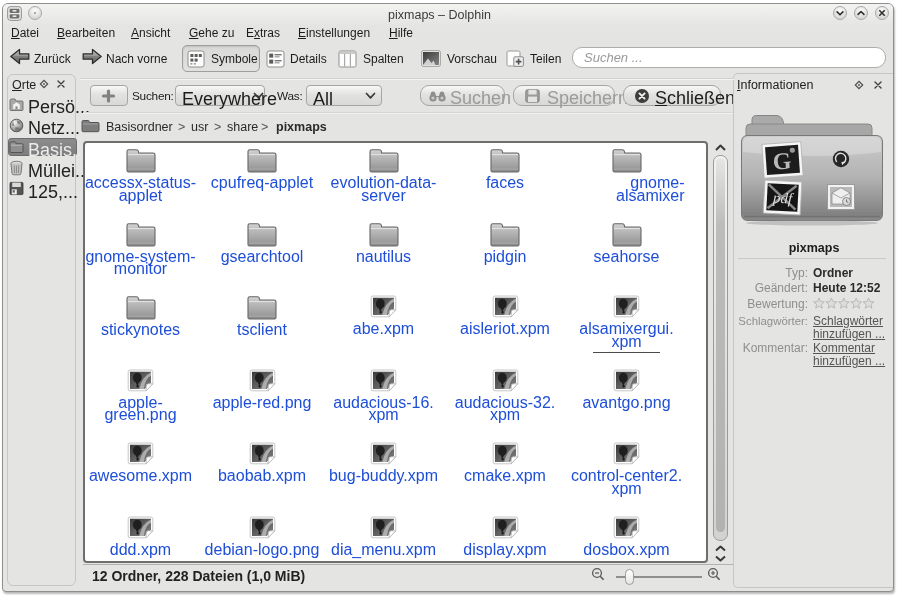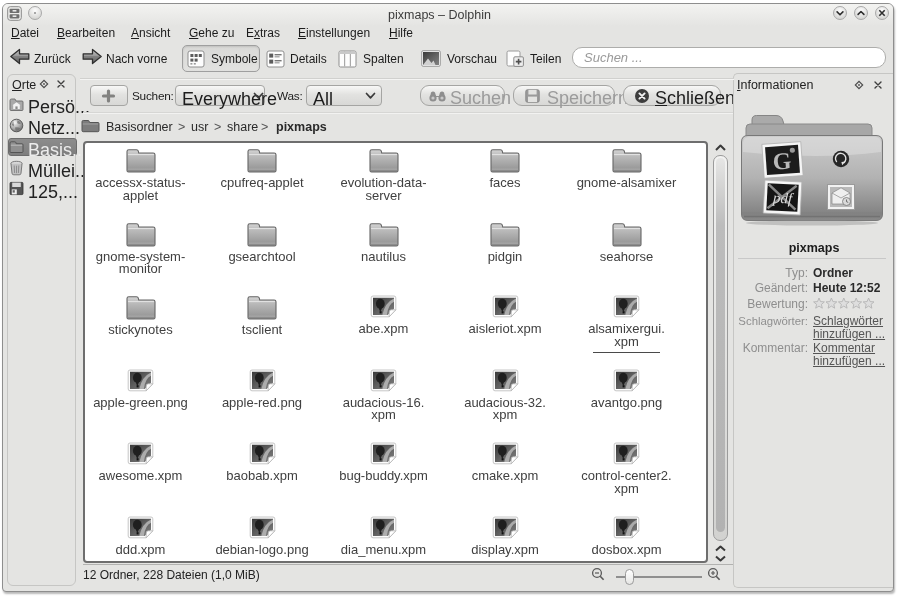--- a/index.html
+++ b/index.html
@@ -35,33 +35,33 @@
 .rbtn { height:21px; border:1px solid #a5a5a3; border-radius:9px;
   background:linear-gradient(#f8f8f7,#e2e2e0 45%,#d8d8d6); }
 .ftxt { font-size:18px; color:#1c1c1c; }
 .gray { color:#9b9b9b; }
 
 .bc { top:119.5px; font-size:12.5px; color:#2a2a2a; }
 
 #view { left:83px; top:141px; width:625px; height:422px; background:#fff;
   border:2px solid #6e6e6e; border-radius:4px; }
 .cell { position:absolute; width:116px; text-align:center; }
-.cname { font-size:13px; line-height:12.8px; color:#404040; margin-top:4px; }
+.cname { font-size:16px; line-height:12.8px; color:#1d4ed8; margin-top:4px; }
 
 #sbgroove { left:713px; top:155px; width:15px; height:386px; border:1px solid #9b9b9b;
   border-radius:7px; background:linear-gradient(#f2f2f1,#d2d2d0); }
 #sbthumb { left:716px; top:158px; width:9px; height:374px; border-radius:5px;
   background:linear-gradient(#e6e6e5, #bcbcbc 18%, #b2b2b2); }
 
 .itxt { font-size:12px; }
 .ilabel { color:#8e8e8e; text-align:right; position:absolute; width:72px; }
 .ival { color:#2a2a2a; position:absolute; left:813px;font-weight:bold; }
 .ilink { color:#555; text-decoration:underline; position:absolute; left:813px; }
 
-#sbar { left:83px; top:568px; font-size:12px; color:#222; }
+#sbar { left:92px; top:568px; font-size:14px; color:#222;font-weight:bold; }
 </style></head>
 <body>
 <div id="win" class="abs"></div>
 <div class="abs" style="left:3px; top:4px; width:890px; height:22px; border-radius:5px 5px 0 0; background:linear-gradient(#f3f3f1,#e4e4e2);"></div>
 <svg width="0" height="0" style="position:absolute;">
 <defs>
 <linearGradient id="foldg" x1="0" y1="0" x2="0" y2="1">
 <stop offset="0" stop-color="#d5d5d5"></stop>
         <stop offset="0.25" stop-color="#bdbdbd"></stop>
 <stop offset="0.8" stop-color="#9c9c9c"></stop>
@@ -305,21 +305,21 @@
         <use href="#folderico"></use>
       </svg>
       <div class="cname">evolution-data-<br>server</div>
     </div>
 <div class="cell" style="left:447px; top:147px;">
       <svg width="30" height="26" style="display:block;margin:0 auto;">
         <use href="#folderico"></use>
       </svg>
       <div class="cname">faces</div>
     </div>
-<div class="cell" style="left:568.5px; top:147px;">
+<div class="cell" style="left:568.5px; top:147px;text-align:right;">
       <svg width="30" height="26" style="display:block;margin:0 auto;">
         <use href="#folderico"></use>
       </svg>
       <div class="cname">gnome-alsamixer</div>
     </div>
 <div class="cell" style="left:82.5px; top:220.5px;">
       <svg width="30" height="26" style="display:block;margin:0 auto;">
         <use href="#folderico"></use>
       </svg>
       <div class="cname">gnome-system-<br>monitor</div>

